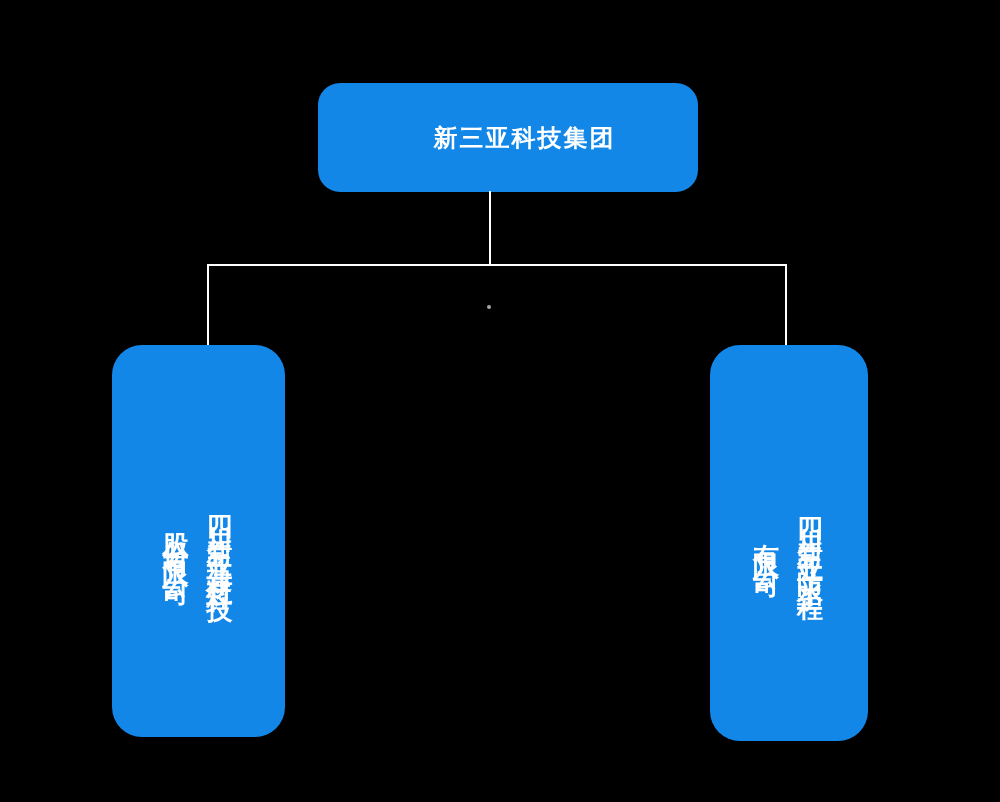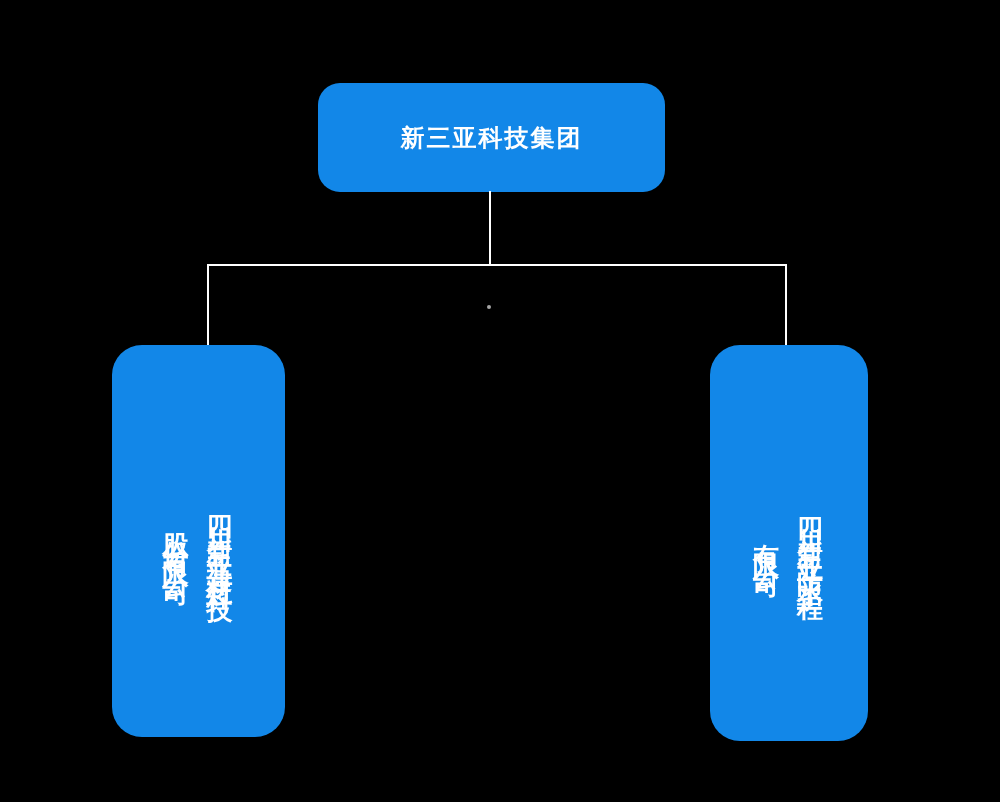--- a/index.html
+++ b/index.html
@@ -25,20 +25,21 @@
     left: 318px;
     top: 83px;
     width: 347px;
     height: 109px;
     border-radius: 22px;
     display: flex;
     align-items: center;
     justify-content: center;
     font-size: 24px;
     letter-spacing: 2px;
+    padding-left: 33px;
   }
   .child-node {
     border-radius: 30px;
     display: flex;
     align-items: center;
     justify-content: center;
   }
   .child-left {
     left: 112px;
     top: 345px;

